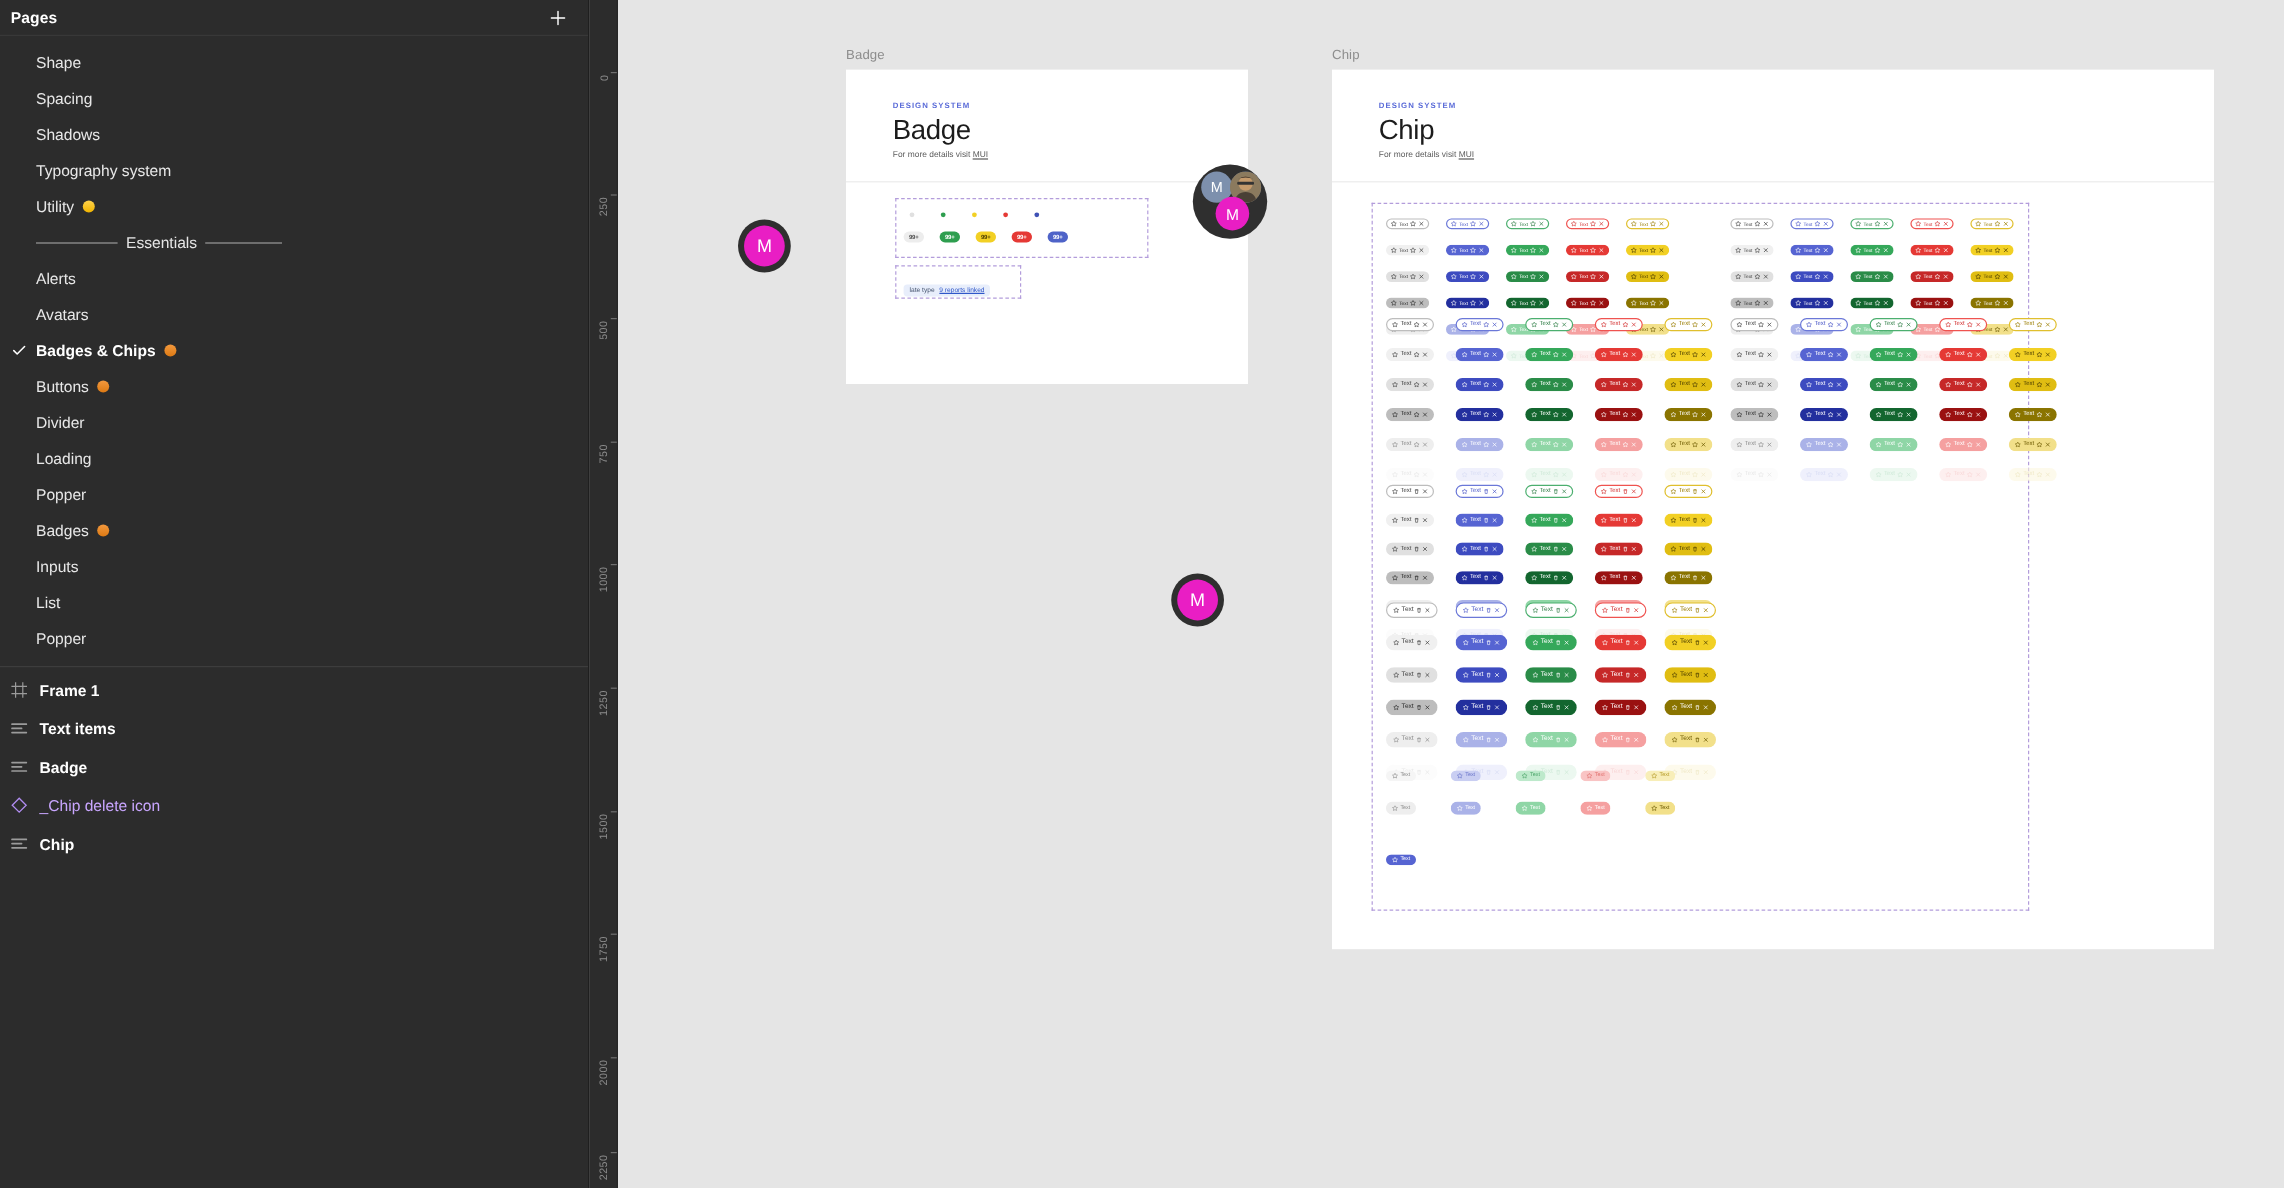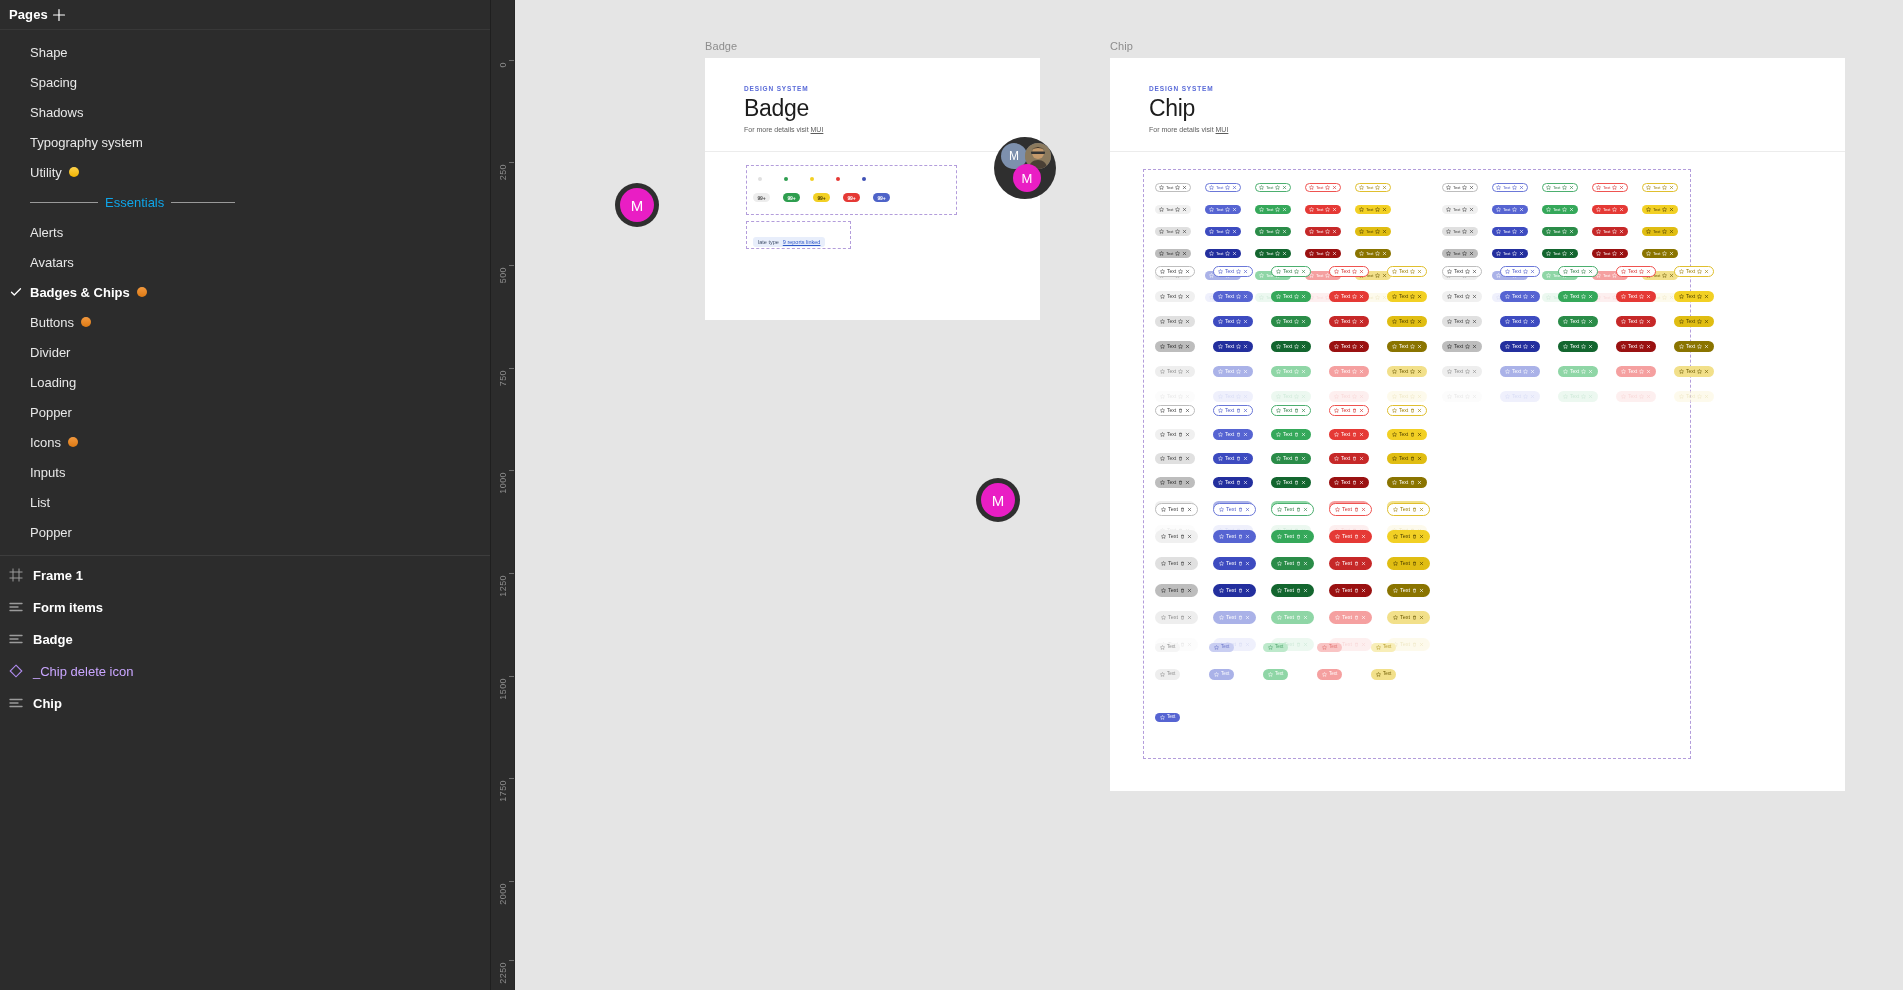--- a/index.html
+++ b/index.html
@@ -11,21 +11,21 @@
   }
   #app { position:relative; width:1903px; height:990px; }
 
   
   .left-panel{
     position:absolute; left:0; top:0; width:491px; height:990px;
     background:#2c2c2c; color:#fff; z-index:40;
     border-right:1px solid #1f1f1f;
   }
   .panel-header{
-    height:30px; display:flex; align-items:center; 
+    height:30px; display:flex; align-items:center; justify-content:space-between;
     padding:0 14px 0 9px; border-bottom:1px solid #383838;
   }
   .panel-header .title{ font-size:13px; font-weight:700; letter-spacing:.1px; }
   .plus-btn{
     width:22px;height:22px;display:flex;align-items:center;justify-content:center;
     color:#ffffff;cursor:pointer;
   }
   .plus-btn svg{display:block}
 
   .pages-list{ padding-top:7px; }
@@ -40,21 +40,21 @@
   .page-row.selected{ font-weight:700; color:#fff;}
   .dot-badge{
     display:inline-block;width:10px;height:10px;border-radius:50%;
     margin-left:7px; vertical-align:-1px;
     background:linear-gradient(180deg,#ffd34d,#f0b400);
   }
   .dot-badge.orange{ background:linear-gradient(180deg,#f3993e,#dd7a14); }
 
   .divider-row{
     height:30px; display:flex; align-items:center; padding-left:30px;
-    font-size:13px; color:#0ea5e9; gap:7px;
+    font-size:13px; color:#e5e5e5; gap:7px;
   }
   .divider-row .line{ height:1px;background:#9a9a9a; }
   .divider-row .line.a{ width:68px; }
   .divider-row .line.b{ width:64px; }
 
   .layers-sep{ height:1px;background:#3d3d3d;margin-top:8px; }
   .layers-list{ padding-top:3px; }
   .layer-row{
     height:32px; display:flex;align-items:center;gap:10px;
     padding-left:9px;font-size:13px;font-weight:700;color:#fff;cursor:default;
@@ -220,21 +220,21 @@
 
       <div class="page-row">
         <span>Loading</span>
       </div>
 
       <div class="page-row">
         <span>Popper</span>
       </div>
 
       <div class="page-row">
-        <span>Icons</span>
+        <span>Badges</span>
         <span class="dot-badge orange"></span>
       </div>
 
 
       <div class="page-row">
         <span>Inputs</span>
       </div>
 
       <div class="page-row">
         <span>List</span>
@@ -251,21 +251,21 @@
       <div class="layer-row">
         <svg class="lyr-icon" viewBox="0 0 14 14">
           <path d="M4 0.5V13.5M10 0.5V13.5M0.5 4H13.5M0.5 10H13.5" stroke="currentColor" stroke-width="1"></path>
         </svg>
         <span>Frame 1</span>
       </div>
       <div class="layer-row">
         <svg class="lyr-icon" viewBox="0 0 14 14">
           <path d="M1 3.5H13M1 7H9M1 10.5H13" stroke="currentColor" stroke-width="1.4" stroke-linecap="round"></path>
         </svg>
-        <span>Form items</span>
+        <span>Text items</span>
       </div>
       <div class="layer-row">
         <svg class="lyr-icon" viewBox="0 0 14 14">
           <path d="M1 3.5H13M1 7H9M1 10.5H13" stroke="currentColor" stroke-width="1.4" stroke-linecap="round"></path>
         </svg>
         <span>Badge</span>
       </div>
       <div class="layer-row component">
         <svg class="lyr-icon" viewBox="0 0 14 14">
           <path d="M7 1.2L12.8 7 7 12.8 1.2 7z" fill="none" stroke="currentColor" stroke-width="1.1"></path>

